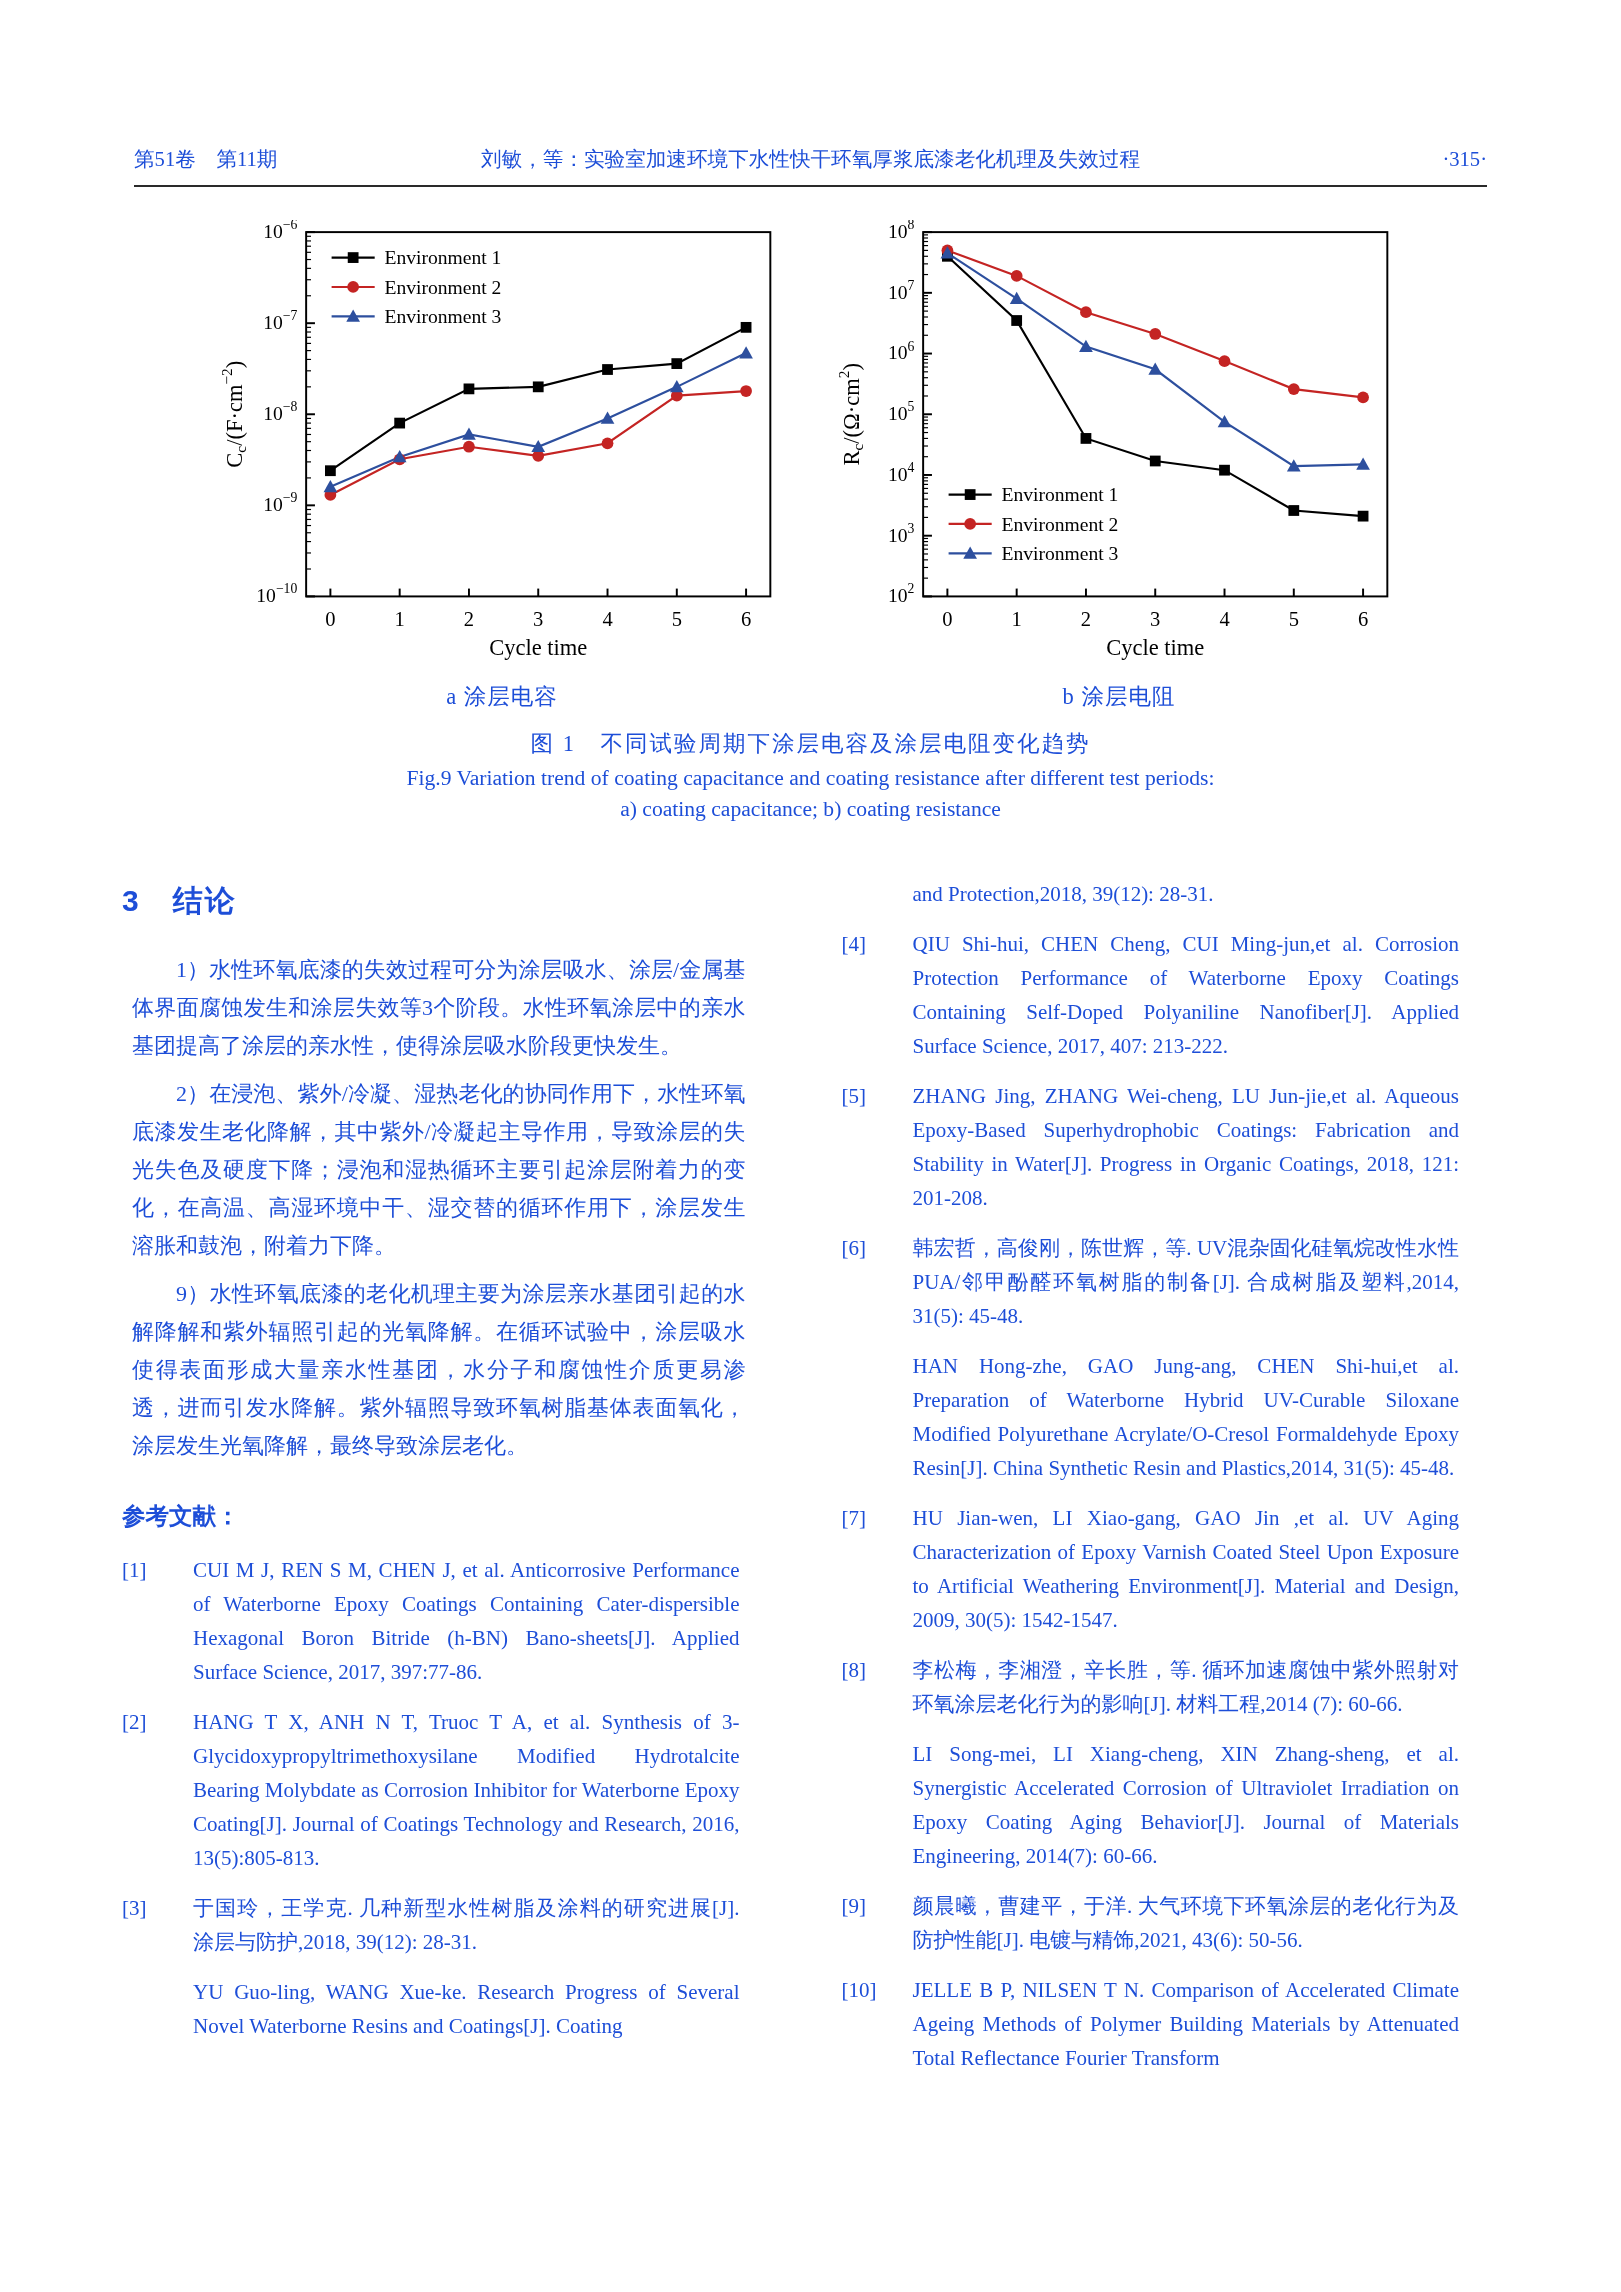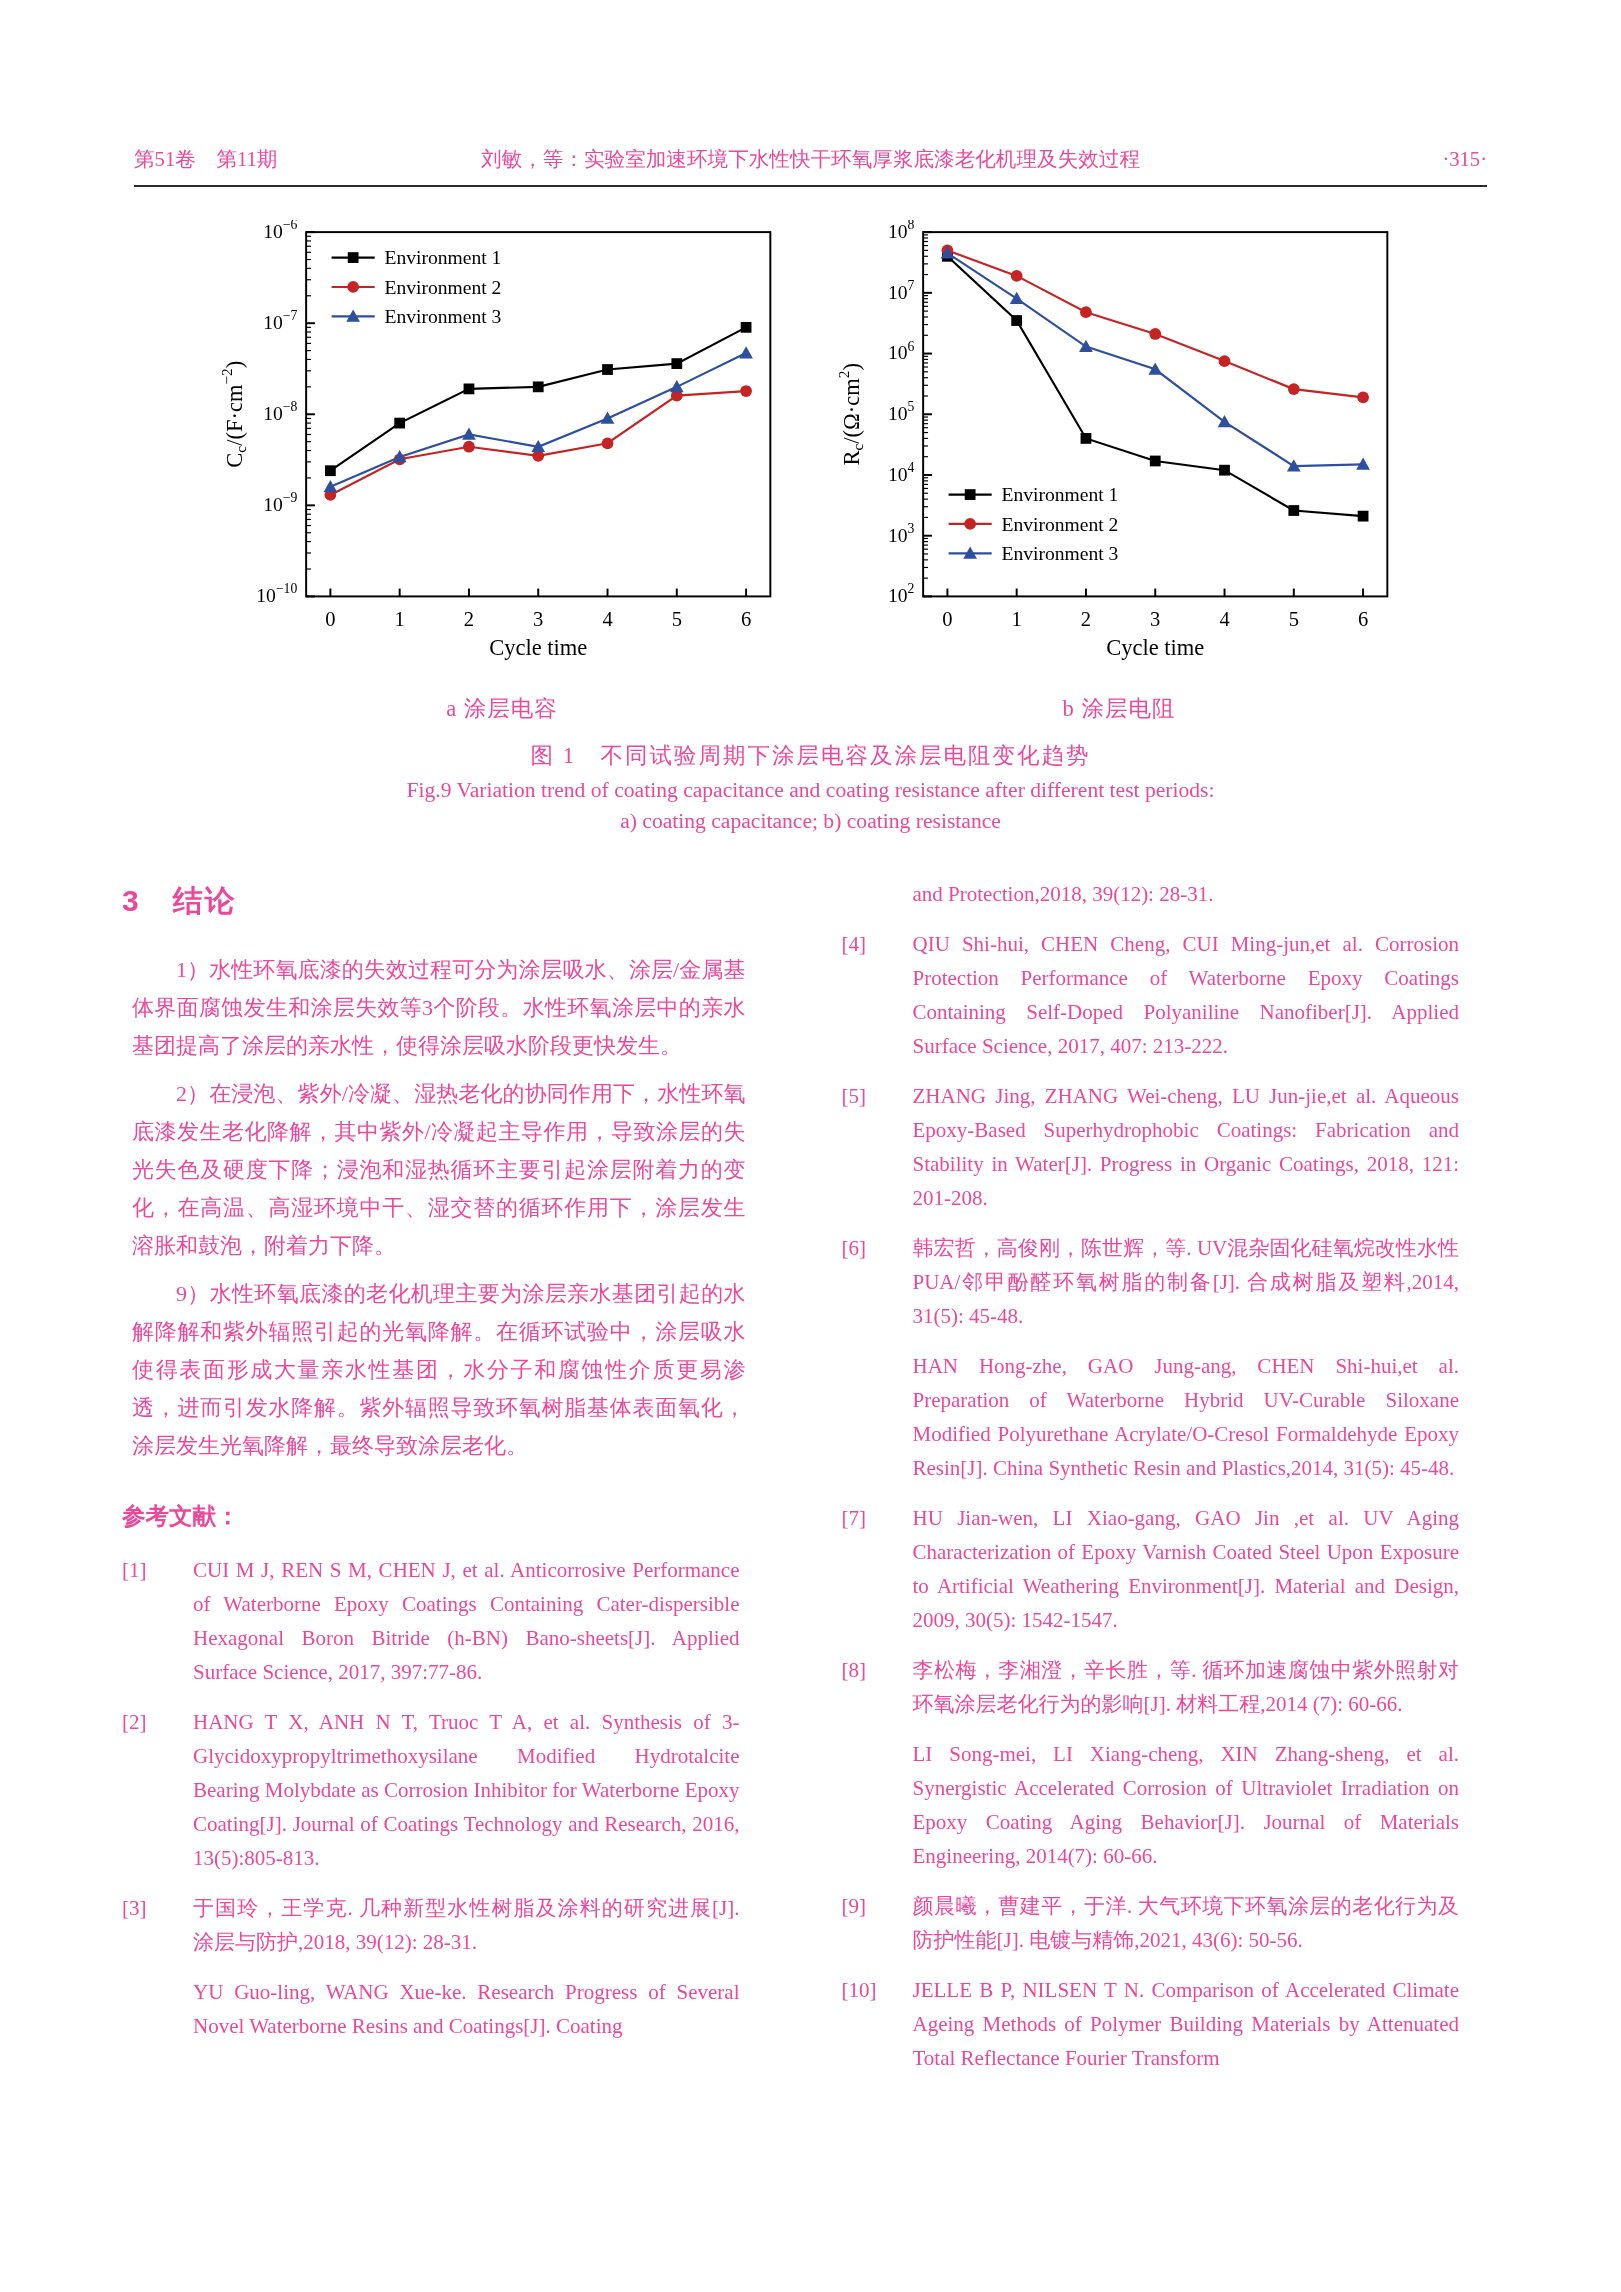--- a/index.html
+++ b/index.html
@@ -1,31 +1,31 @@
 <!DOCTYPE html>
 <html><head>
 <meta charset="utf-8">
 <style>
   html,body{margin:0;padding:0;background:#e8e8e8;}
   .page{
     position:relative;width:1621px;height:2293px;background:#ffffff;
-    font-family:"Liberation Serif", serif;color:#ec4899;overflow:hidden;margin:0 auto;
+    font-family:"Liberation Serif", serif;color:#1d4ed8;overflow:hidden;margin:0 auto;
   }
   
   .header{
     position:absolute;top:145px;left:134px;width:1353px;
     border-bottom:2px solid #2a2a2a;padding-bottom:11.8px;
     font-size:20.6px;display:flex;justify-content:space-between;align-items:baseline;
   }
   .header .running{position:absolute;left:50%;transform:translateX(-50%);white-space:nowrap;}
   
   .figure-area{position:absolute;top:220px;left:0;width:1621px;}
   .charts-row{display:flex;justify-content:center;gap:49px;}
   .chart-block{display:flex;flex-direction:column;align-items:center;}
-  .chart-caption{font-size:22.5px;margin-top:12px;letter-spacing:1px;}
+  .chart-caption{font-size:22.5px;margin-top:0px;letter-spacing:1px;}
   svg{font-family:"Liberation Serif", serif;}
   .fig-caption-zh{text-align:center;font-size:22.5px;margin-top:15.7px;letter-spacing:2px;}
   .fig-caption-en{text-align:center;font-size:21.6px;margin-top:6.9px;}
   
   .columns{position:absolute;top:861px;left:122px;width:1353px;display:flex;gap:86px;}
   .col{flex:1;min-width:0;}
   h2.section{
     font-family:"Liberation Sans", sans-serif;
     font-size:30px;font-weight:bold;margin:19.6px 0 29px 0;letter-spacing:2px;
   }

